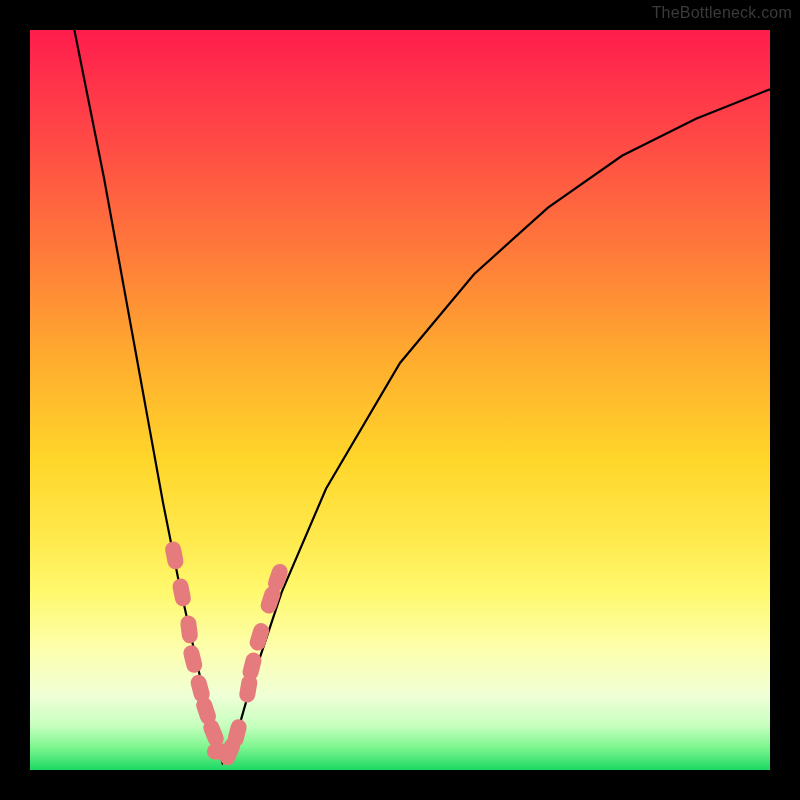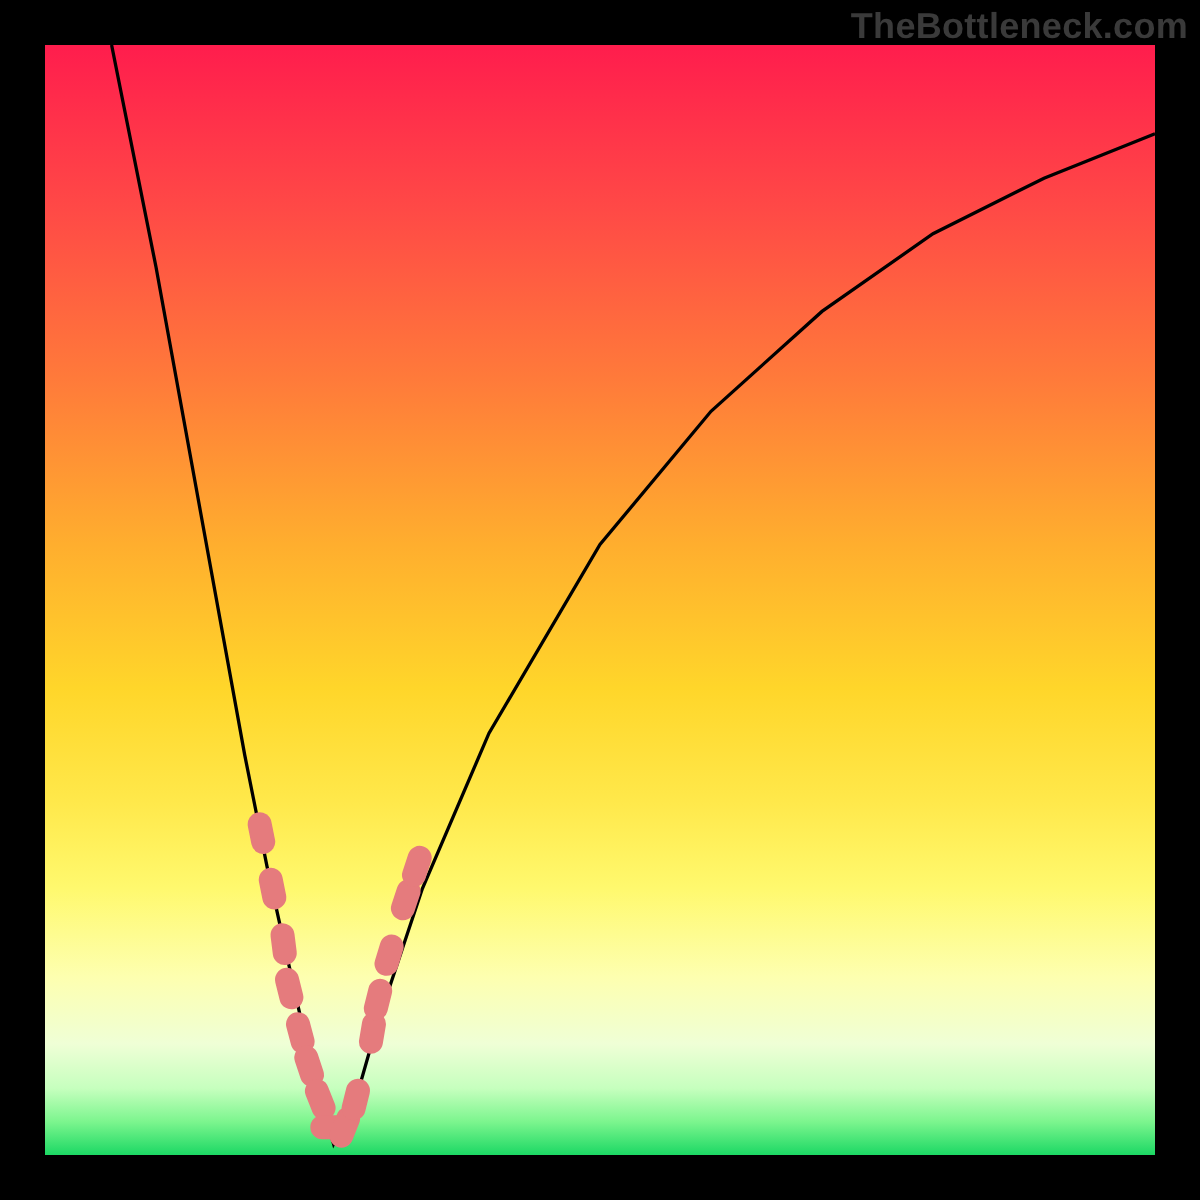--- a/index.html
+++ b/index.html
@@ -39,22 +39,22 @@
       #c6ffbe 94%,
       #7cf58e 97%,
       #1cd864 100%
     );
   }
   .watermark {
     position: absolute;
     top: 4px;
     right: 8px;
     color: #3a3a3a;
-    font-size: 24px;
-    font-weight: 700;
+    font-size: 16px;
+    font-weight: 400;
     letter-spacing: 0.2px;
     user-select: none;
   }
   svg.curve {
     position: absolute;
     left: 0;
     top: 0;
     width: 740px;
     height: 740px;
   }

